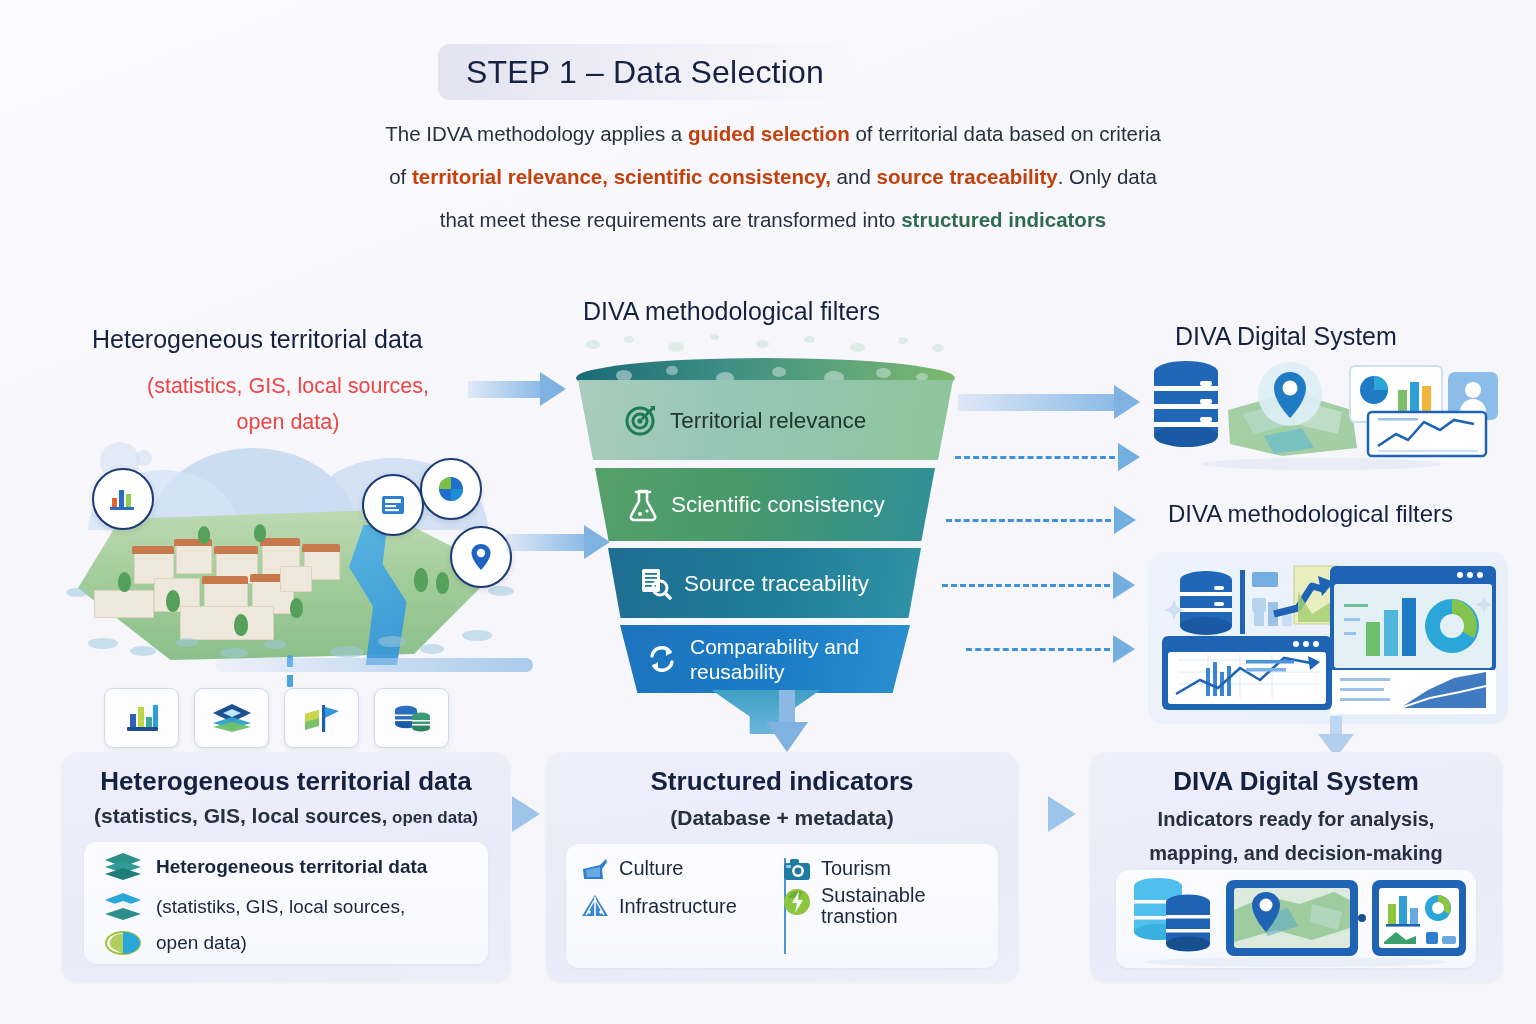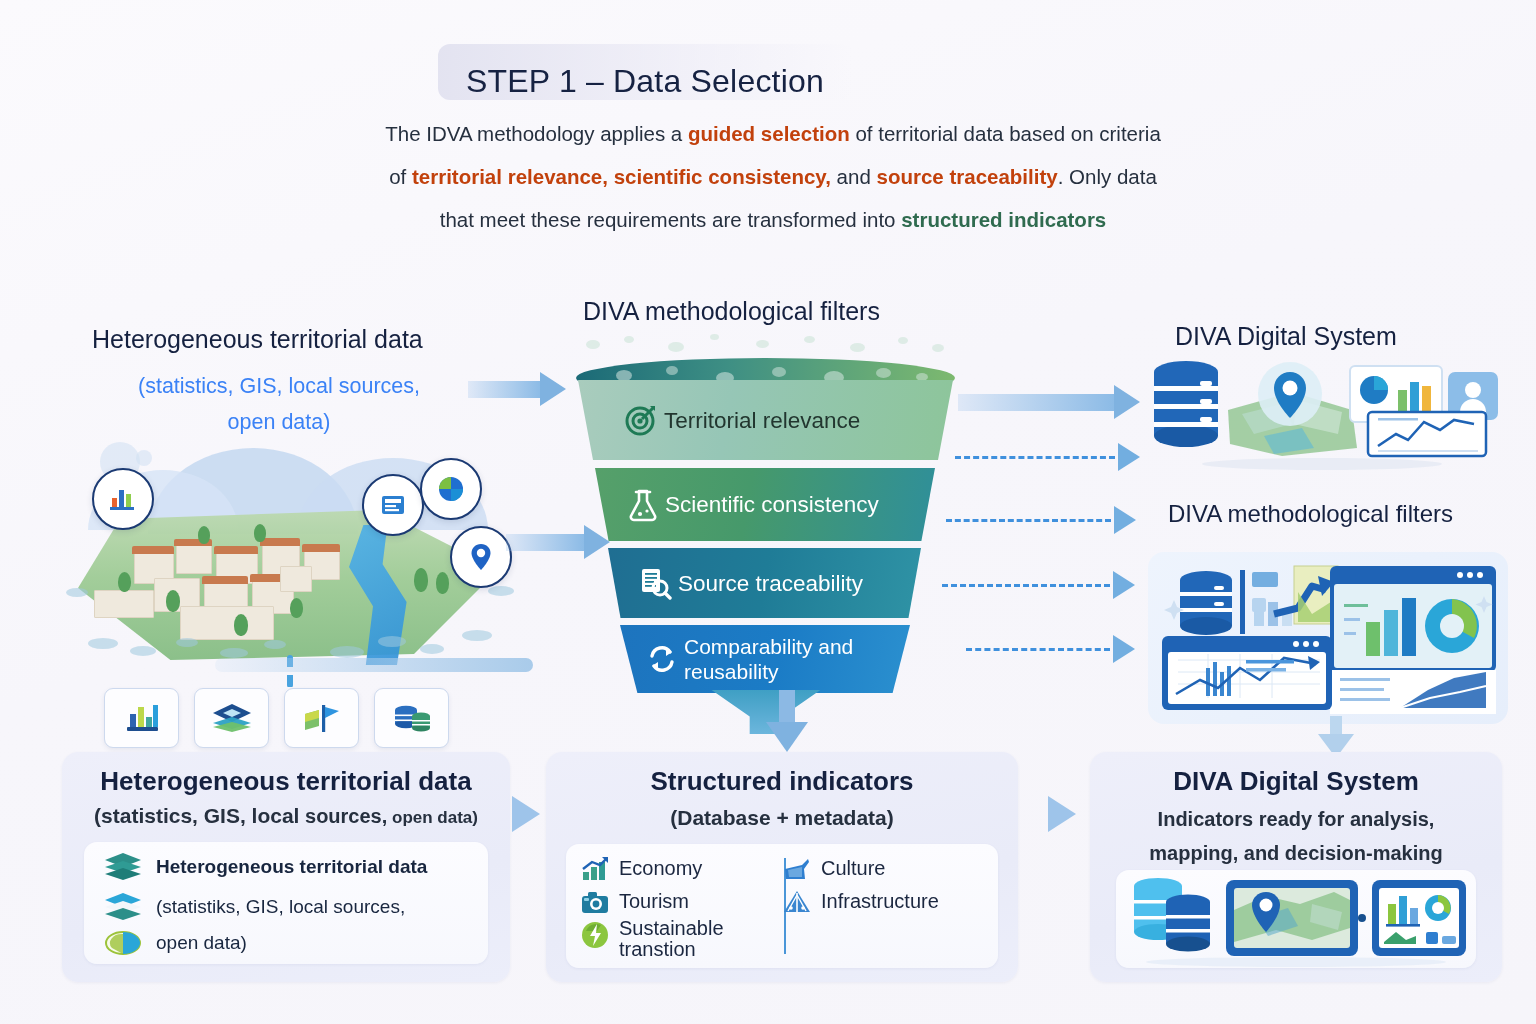--- a/index.html
+++ b/index.html
@@ -9,38 +9,38 @@
     background:linear-gradient(160deg,#fbfafd 0%,#f7f6fb 45%,#f6f5fa 100%);
     color:#16243f;
   }
   .stage{position:absolute;inset:0;}
   .abs{position:absolute;}
 
   
   #title-badge{
     left:438px;top:44px;width:416px;height:56px;border-radius:12px;
     background:linear-gradient(90deg,rgba(226,226,240,.95) 0%,rgba(238,237,247,.6) 65%,rgba(248,247,251,0) 100%);
-    display:flex;align-items:flex-end;
+    display:flex;align-items:center;
   }
   #title-badge .t{
     font-size:32px;letter-spacing:.2px;color:#162242;padding-left:28px;white-space:nowrap;
   }
   #intro{
     left:268px;top:112px;width:1010px;text-align:center;
     font-size:20.5px;line-height:43px;color:#26303f;
   }
   #intro b{font-weight:bold;color:#c2410c;}
   #intro .green{color:#2f6b4f;font-weight:bold;}
   #intro .diva{color:#1d3f72;}
 
   
   .hdr{font-size:25px;color:#152140;white-space:nowrap;}
 
   #lbl-left{left:92px;top:325px;}
-  #lbl-left-sub{left:94px;top:368px;width:370px;text-align:center;font-size:21.5px;line-height:36px;color:#3b82f6;}
+  #lbl-left-sub{left:103px;top:368px;width:370px;text-align:center;font-size:21.5px;line-height:36px;color:#ef4444;}
   #lbl-funnel{left:583px;top:297px;}
   #lbl-right{left:1175px;top:322px;}
   #lbl-right2{left:1168px;top:500px;font-size:24px;color:#152140;white-space:nowrap;}
 
   
   #village{left:58px;top:440px;width:470px;height:230px;}
   .vbg{position:absolute;inset:0;}
   .hill{position:absolute;border-radius:50% 50% 0 0/100% 100% 0 0;}
   .plate{
     position:absolute;left:20px;top:70px;width:420px;height:150px;
@@ -71,21 +71,21 @@
     width:73px;height:58px;border-radius:9px;background:#fdfdff;
     border:1.3px solid #cdd9ee;box-shadow:0 2px 5px rgba(40,70,120,.09);
     display:flex;align-items:center;justify-content:center;
   }
   #tile-stem{left:287px;top:655px;width:6px;height:33px;
     background:repeating-linear-gradient(180deg,#49a3df 0 12px,transparent 12px 20px);border-radius:3px;}
 
   
   #funnel{left:560px;top:352px;width:410px;height:350px;}
   .band{position:absolute;display:flex;align-items:center;color:#fff;font-size:22.5px;}
-  .band .lab{margin-left:6px;line-height:25px;}
+  .band .lab{margin-left:12px;line-height:25px;}
   #band0{left:18px;top:28px;width:375px;height:80px;
     background:linear-gradient(100deg,#a9ccbd 0%,#96c6b6 40%,#8dc59a 100%);
     clip-path:polygon(0 0,100% 0,96% 100%,4% 100%);color:#22362f;}
   #band1{left:35px;top:116px;width:340px;height:73px;
     background:linear-gradient(100deg,#56a06a 0%,#46996b 45%,#2f8f9a 100%);
     clip-path:polygon(0 0,100% 0,96% 100%,4% 100%);}
   #band2{left:48px;top:196px;width:313px;height:70px;
     background:linear-gradient(100deg,#1f6e92 0%,#1f7c97 50%,#2f93a5 100%);
     clip-path:polygon(0 0,100% 0,96% 100%,4% 100%);}
   #band3{left:60px;top:273px;width:290px;height:68px;
@@ -586,32 +586,20 @@
       </div>
     </div>
   </div>
 
   <div class="card" id="card-mid">
     <div class="ct" id="cm-t">Structured indicators</div>
     <div class="cs" id="cm-s">(Database + metadata)</div>
     <div class="inner" id="cm-inner">
       <div id="cm-div"></div>
       <div id="cm-grid">
-        <div class="mi">
-          <span>
-            <svg width="30" height="26" viewBox="0 0 30 26">
-              <rect x="3" y="16" width="6" height="8" fill="#3aa08a"></rect>
-              <rect x="11" y="11" width="6" height="13" fill="#3aa08a"></rect>
-              <rect x="19" y="6" width="6" height="18" fill="#2f9b94"></rect>
-              <path d="M3 13 L12 6 L20 9 L27 2" fill="none" stroke="#1f63b5" stroke-width="2.4"></path>
-              <path d="M22 1 L28 1 L28 7 Z" fill="#1f63b5"></path>
-            </svg>
-          </span>
-          <span class="lab">Economy</span>
-        </div>
         <div class="mi">
           <span>
             <svg width="30" height="26" viewBox="0 0 30 26">
               <path d="M3 13 L20 9 L26 3 L27 6 L22 13 L23 23 L4 23 Z" fill="#2f7fd0"></path>
               <path d="M6 14 L20 11 L20 21 L7 21 Z" fill="#6aa8e0"></path>
             </svg>
           </span>
           <span class="lab">Culture</span>
         </div>
         <div class="mi">

